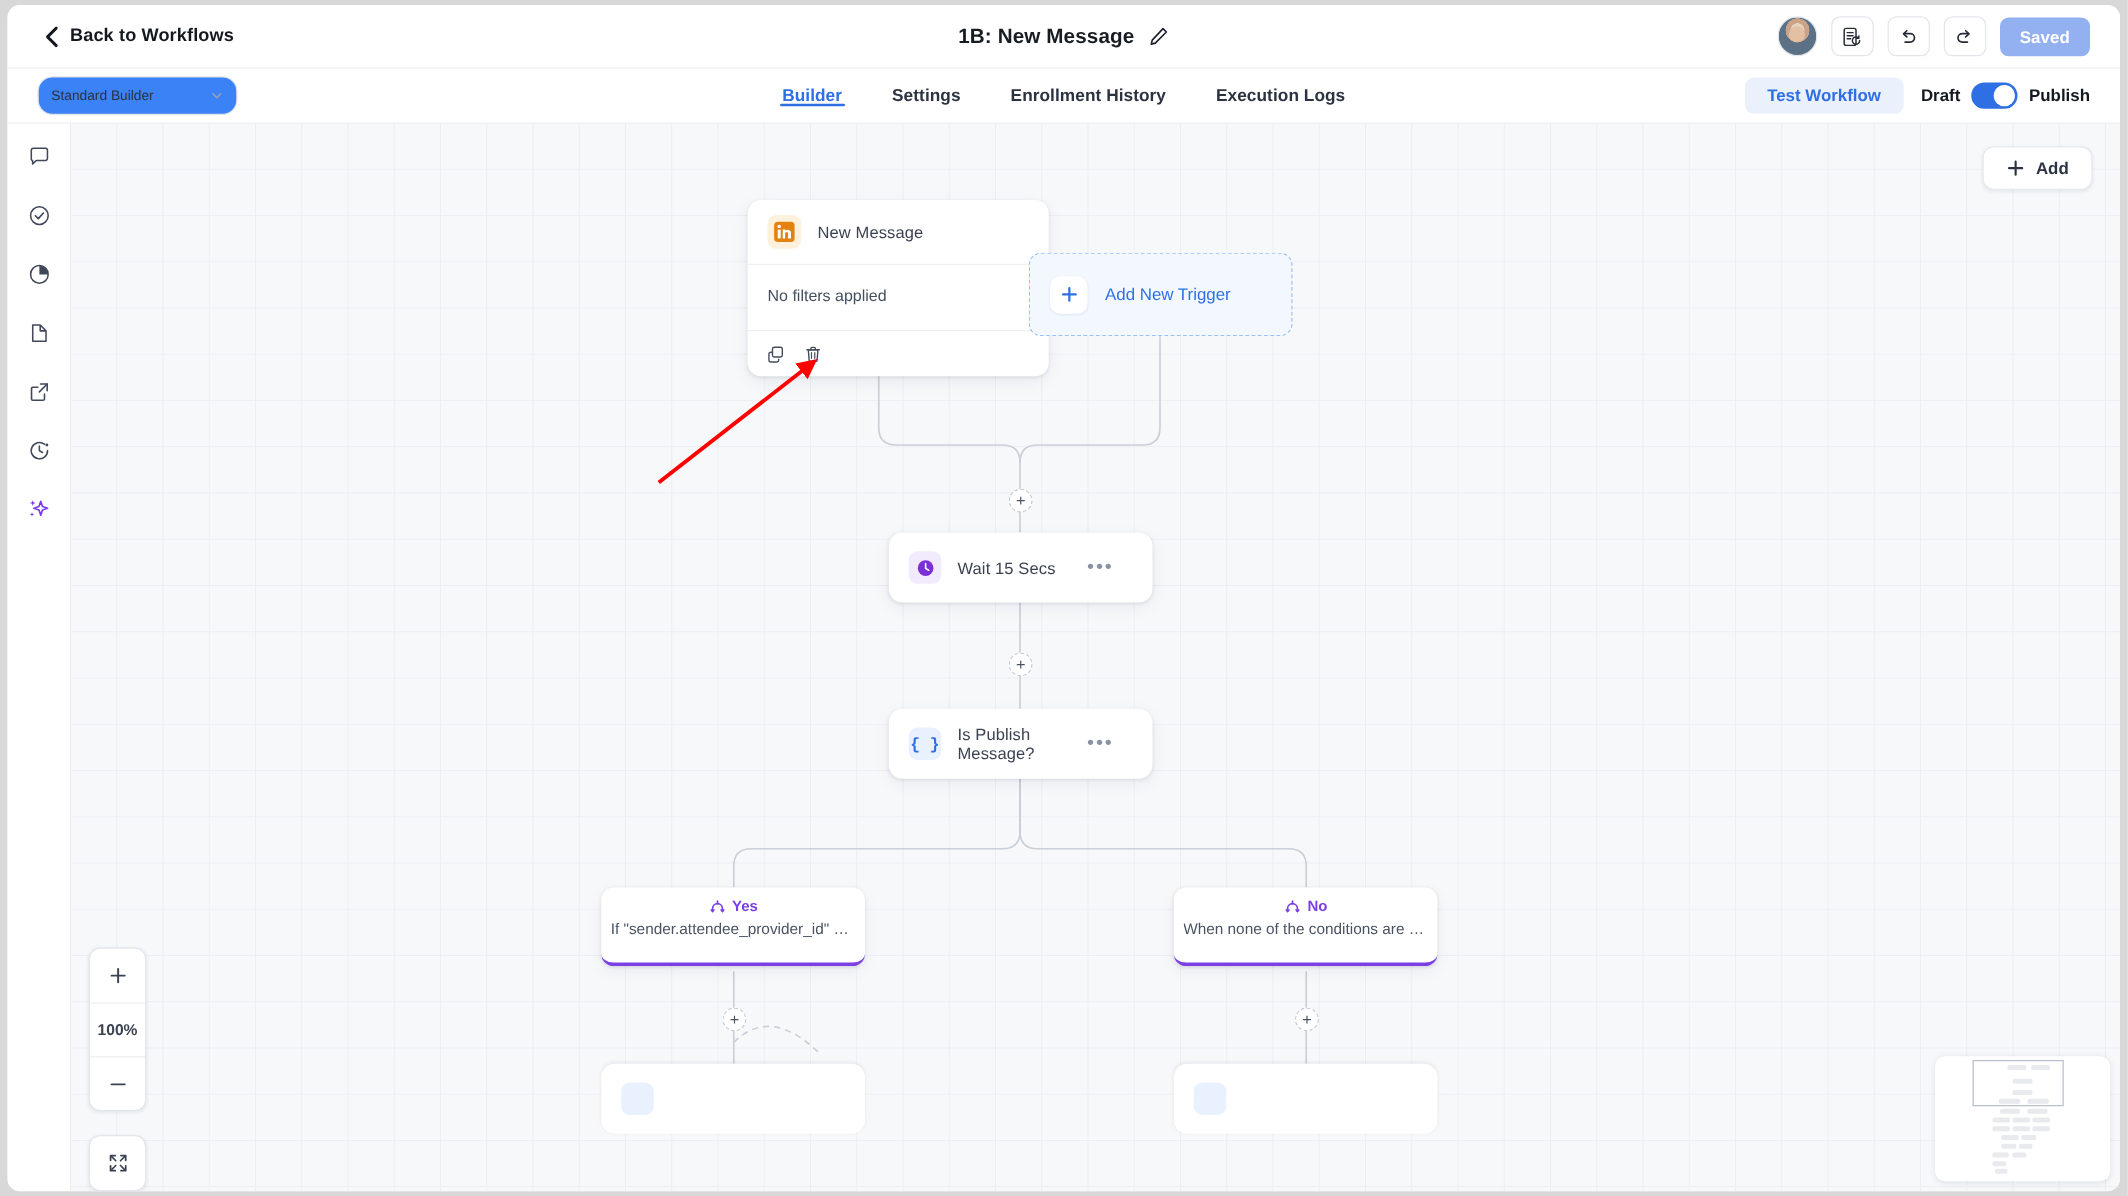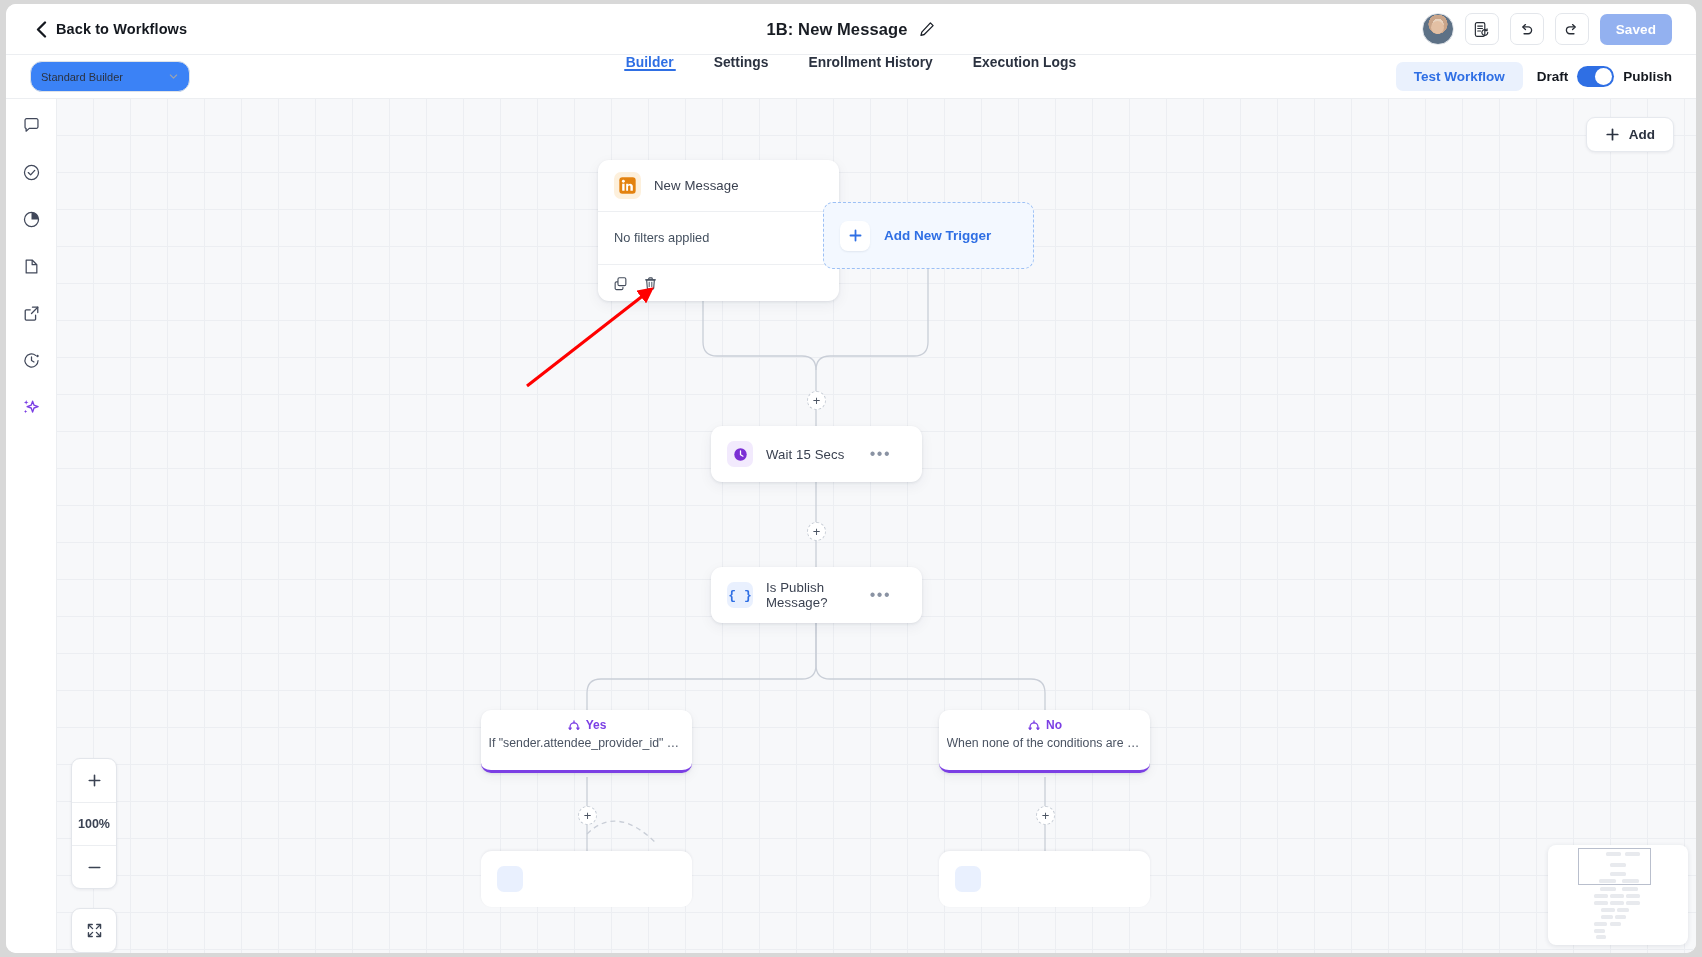--- a/index.html
+++ b/index.html
@@ -78,21 +78,21 @@
   .builder-select {
     margin: auto 0 auto 24px;
     width: 160px; height: 31px;
     border: 1px solid #dfe3e8; border-radius: 12px;
     display: flex; align-items: center; padding: 0 10px;
     font-size: 11px; color: #2b3240; cursor: pointer; background: #3b82f6;
   }
   .builder-select .cap { flex: 1; }
   .tabs {
     position: absolute; left: 0; right: 0; top: 0; bottom: 0;
-    display: flex; align-items: flex-start; justify-content: center; gap: 0;
+    display: flex; align-items: center; justify-content: center; gap: 0;
   }
   .tab {
     display: flex; align-items: center; padding: 0 20px;
     font-size: 13.8px; font-weight: 700; color: #2b3240; cursor: pointer;
     position: relative; letter-spacing: .05px;
   }
   .tab.active { color: #2f6fe4; }
   .tab.active::after {
     content: ""; position: absolute; left: 18px; right: 18px; bottom: -1px;
     height: 2.5px; background: #2f6fe4; border-radius: 2px;
@@ -165,21 +165,21 @@
   #add-trigger {
     position: absolute; left: 766px; top: 103px; width: 211px; height: 67px;
     border: 1.6px dashed #9cc0f5; border-radius: 10px; background: #f3f8ff;
     display: flex; align-items: center; gap: 14px; padding-left: 16px; cursor: pointer;
   }
   .plus-tile {
     width: 30px; height: 30px; border-radius: 8px; background: #fff;
     display: flex; align-items: center; justify-content: center;
     box-shadow: 0 1px 2px rgba(30,50,90,.09);
   }
-  .add-trig-label { font-size: 13.5px; font-weight: 700; color: #2f6fe4; }
+  .add-trig-label { font-size: 13.5px; font-weight: 400; color: #2f6fe4; }
 
   
   #wait-node { left: 654px; top: 327px; width: 211px; height: 56px; display: flex; align-items: center; }
   .ico-wait { background: #f2eafd; }
   .dots { margin-left: auto; padding-right: 15px; color: #8a93a3; font-size: 16px;
           letter-spacing: 1.5px; line-height: 1; cursor: pointer; }
 
   
   #cond-node { left: 654px; top: 468px; width: 211px; height: 56px; display: flex; align-items: center; }
   .ico-cond { background: #e9f0fe; color: #2f6fe4; font-size: 13px; font-weight: 700;

